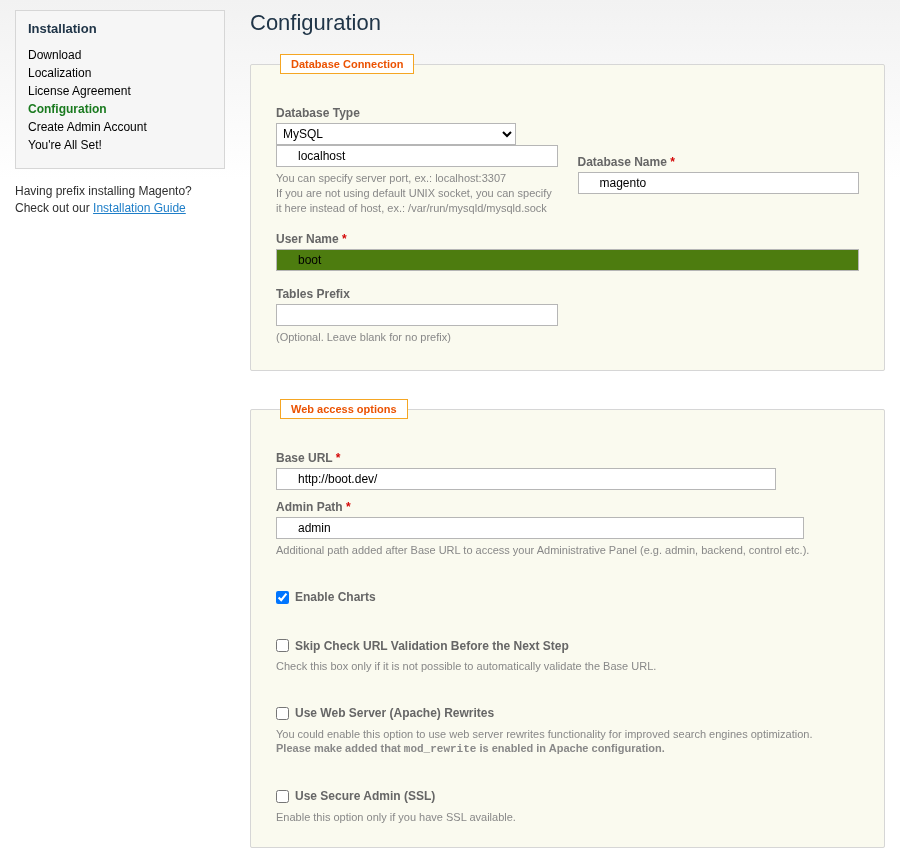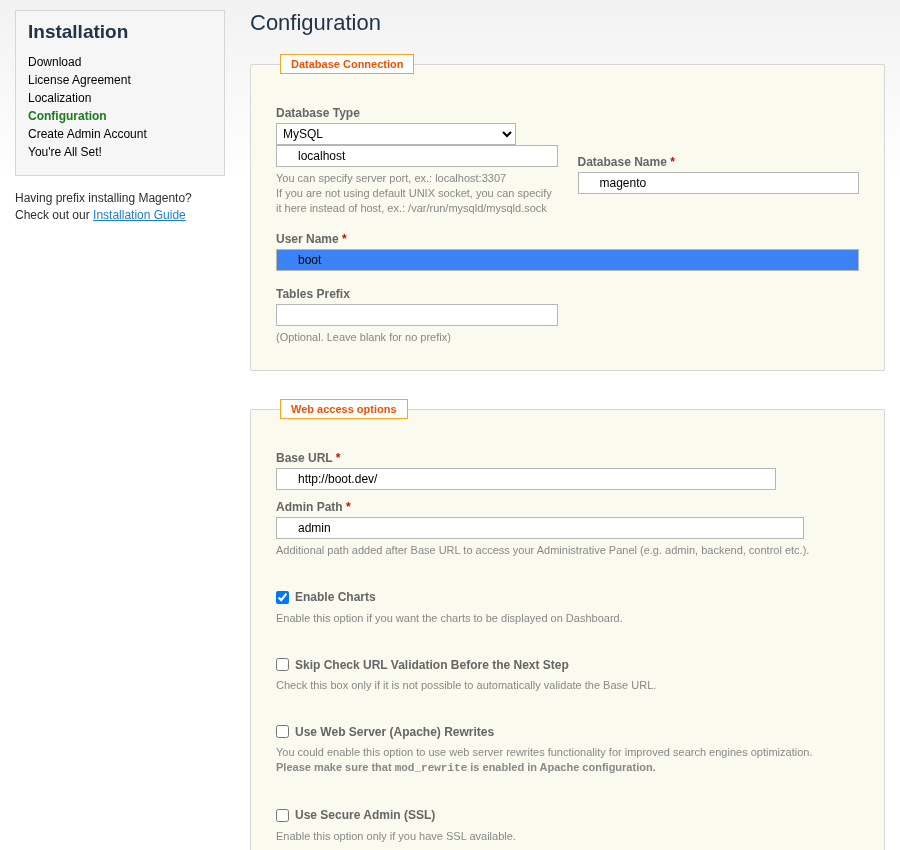--- a/index.html
+++ b/index.html
@@ -14,21 +14,21 @@
   }
   .container { display: flex; padding: 10px 15px; }
   .sidebar { width: 210px; flex-shrink: 0; margin-right: 25px; }
   .sidebar-box {
     background: #f6f6f6;
     border: 1px solid #d6d6d6;
     padding: 10px 12px 14px 12px;
     margin-bottom: 14px;
   }
   .sidebar-box h3 {
-    font-size: 19px; font-weight: bold; color: #203548;
+    font-size: 13px; font-weight: bold; color: #203548;
     margin-bottom: 10px;
   }
   .sidebar-box ul { list-style: none; }
   .sidebar-box li {
     font-size: 12px; color: #000000; padding: 2px 0;
   }
   .sidebar-box li.active { color: #1a7a1f; font-weight: bold; }
   .sidebar-help { font-size: 12px; color: #2f2f2f; line-height: 1.4; }
   .sidebar-help a { color: #1e7ec8; text-decoration: underline; }
 
@@ -64,21 +64,21 @@
   }
   .label .req { color: #d40707; font-weight: bold; }
   input[type=text], input[type=password] {
     width: 100%;
     border: 1px solid #b6b6b6;
     background: #fff;
     font-size: 12px;
     padding: 3px 21px;
     height: 22px;
   }
-  input.hl { background: #3b82f6; }
+  input.hl { background: #4d7c0f; }
   select {
     border: 1px solid #b6b6b6;
     background: #fff;
     font-size: 12px;
     height: 22px;
     padding: 1px 2px;
   }
   .select-wide { width: 240px; }
   .hint {
     font-size: 11px; color: #888; margin-top: 4px; line-height: 1.35;
@@ -97,22 +97,22 @@
 </style>
 </head>
 <body>
 
 <div class="container">
   <aside class="sidebar">
     <div class="sidebar-box">
       <h3>Installation</h3>
       <ul>
         <li>Download</li>
+        <li>Localization</li>
         <li>License Agreement</li>
-        <li>Localization</li>
         <li class="active">Configuration</li>
         <li>Create Admin Account</li>
         <li>You're All Set!</li>
       </ul>
     </div>
     <div class="sidebar-help">
       <span>Having prefix installing Magento?</span><br>
       <span>Check out our </span><a href="#">Installation Guide</a>
     </div>
   </aside>
@@ -166,39 +166,38 @@
 
       <label class="label"><span>Admin Path</span> <span class="req">*</span></label>
       <input type="text" style="width: 528px;" value="admin">
       <div class="hint">Additional path added after Base URL to access your Administrative Panel (e.g. admin, backend, control etc.).</div>
 
       <div class="chk-row">
         <label>
           <input type="checkbox" checked="" style="">
           <span>Enable Charts</span>
         </label>
-        <div class="chk-hint">Enable this option if you want the charts to be displayed on Dashboard.</div>
       </div>
 
       <div class="chk-row">
         <label>
           <input type="checkbox" style="">
           <span>Skip Check URL Validation Before the Next Step</span>
         </label>
         <div class="chk-hint">Check this box only if it is not possible to automatically validate the Base URL.</div>
       </div>
 
       <div class="chk-row">
         <label>
           <input type="checkbox" style="">
           <span>Use Web Server (Apache) Rewrites</span>
         </label>
         <div class="chk-hint">
           <span>You could enable this option to use web server rewrites functionality for improved search engines optimization.</span><br>
-          <strong><span>Please make sure that </span><code class="mono">mod_rewrite</code><span> is enabled in Apache configuration.</span></strong>
+          <strong><span>Please make added that </span><code class="mono">mod_rewrite</code><span> is enabled in Apache configuration.</span></strong>
         </div>
       </div>
 
       <div class="chk-row">
         <label>
           <input type="checkbox" style="">
           <span>Use Secure Admin (SSL)</span>
         </label>
         <div class="chk-hint">Enable this option only if you have SSL available.</div>
       </div>

